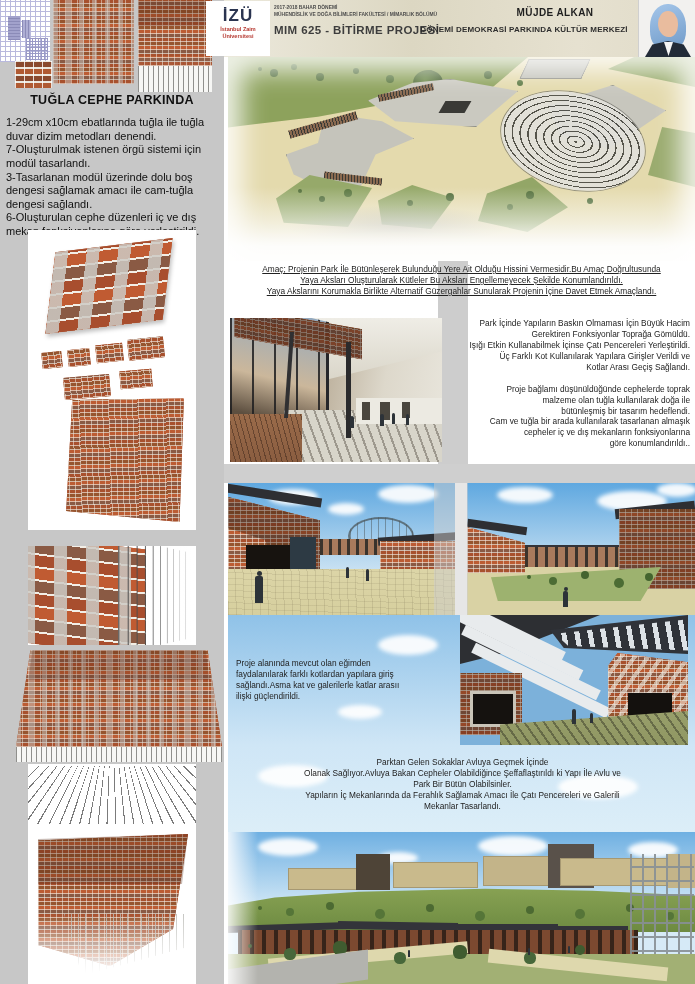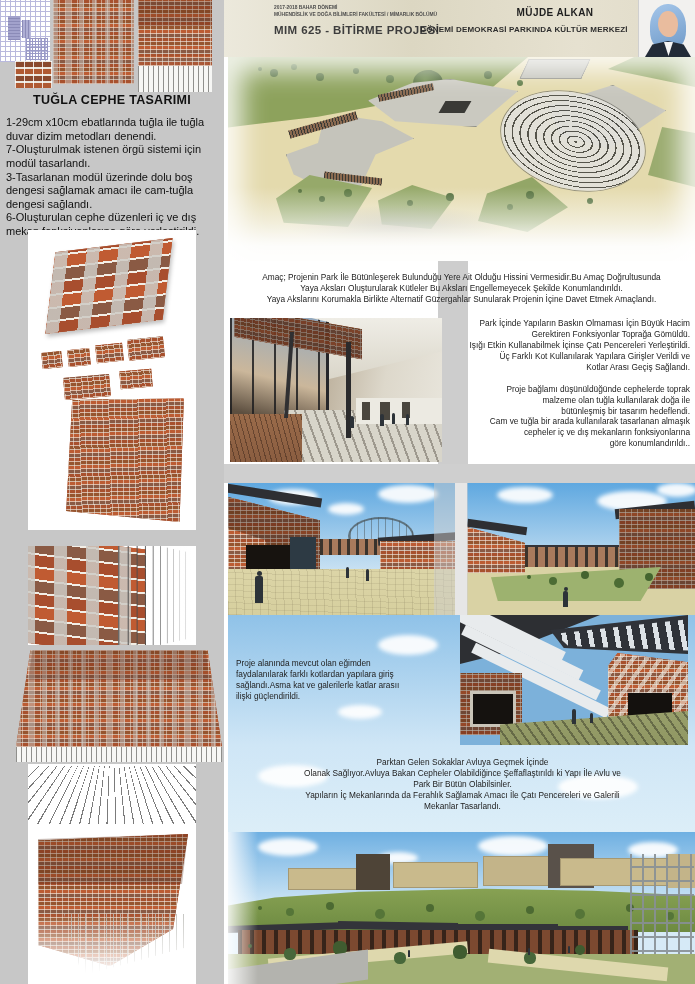--- a/index.html
+++ b/index.html
@@ -43,21 +43,21 @@
     <div class="abs" style="left:8px;top:16px;width:12px;height:24px;background:#a2a2cc;background-image:repeating-linear-gradient(0deg,#8b8bb8 0 1px,transparent 1px 3px);"></div>
     <div class="abs" style="left:22px;top:20px;width:8px;height:18px;background:#aeaed4;background-image:repeating-linear-gradient(90deg,#8b8bb8 0 1px,transparent 1px 3px);"></div>
     <div class="abs" style="left:26px;top:38px;width:22px;height:22px;background-image:repeating-linear-gradient(90deg,#9a9ac6 0 1px,transparent 1px 3px),repeating-linear-gradient(0deg,#9a9ac6 0 1px,transparent 1px 3px);"></div>
     <div class="abs" style="left:15px;top:61px;width:37px;height:27px;background-image:repeating-linear-gradient(90deg,rgba(255,255,255,.8) 0 1px,transparent 1px 9px),repeating-linear-gradient(0deg,#b05a32 0 5px,#ece8de 5px 7px,#8a4a2e 7px 12px,#ece8de 12px 14px);"></div>
     <div class="abs bx2" style="left:53px;top:0;width:81px;height:84px;"></div>
     <div class="abs bx" style="left:138px;top:0;width:74px;height:58px;"></div>
     <div class="abs" style="left:138px;top:0;width:74px;height:26px;background:rgba(90,40,20,.3);"></div>
     <div class="abs vstripes" style="left:138px;top:62px;width:74px;height:30px;"></div>
     <div class="abs bx" style="left:138px;top:56px;width:74px;height:10px;opacity:.95;"></div>
 
-    <div class="abs ctr" style="left:8px;top:93px;width:208px;font-size:12.5px;font-weight:bold;letter-spacing:.3px;color:#111;">TUĞLA CEPHE TASARIMI</div>
+    <div class="abs ctr" style="left:8px;top:93px;width:208px;font-size:12.5px;font-weight:bold;letter-spacing:.3px;color:#111;">TUĞLA CEPHE PARKINDA</div>
     <div class="abs" style="left:6px;top:116px;width:214px;">
       <div class="sidetxt">1-29cm x10cm ebatlarında tuğla ile tuğla duvar dizim metodları denendi.</div>
       <div class="sidetxt">7-Oluşturulmak istenen örgü sistemi için modül tasarlandı.</div>
       <div class="sidetxt">3-Tasarlanan modül üzerinde dolu boş dengesi sağlamak amacı ile cam-tuğla dengesi sağlandı.</div>
       <div class="sidetxt">6-Oluşturulan cephe düzenleri iç ve dış mekan fonksiyonlarına göre yerleştirildi.</div>
     </div>
 
     <div class="abs" style="left:28px;top:230px;width:168px;height:300px;background:#fff;overflow:hidden;">
       <div class="abs bigbx" style="left:22px;top:16px;width:118px;height:80px;transform:rotate(-7deg) skewX(-14deg);box-shadow:2px 3px 4px rgba(0,0,0,.25);"></div>
       <div class="abs bx" style="left:14px;top:122px;width:20px;height:16px;transform:rotate(-6deg);"></div>
@@ -84,20 +84,25 @@
       <div class="abs bx" style="left:10px;top:70px;width:150px;height:132px;clip-path:polygon(0 5%,100% 0,90% 72%,48% 100%,0 84%);"></div>
       <div class="abs" style="left:10px;top:70px;width:150px;height:50px;background:rgba(80,35,18,.3);clip-path:polygon(0 10%,100% 0,96% 100%,0 100%);"></div>
       <div class="abs" style="left:36px;top:150px;width:120px;height:62px;background-image:repeating-linear-gradient(90deg,#b9b9b4 0 1px,transparent 1px 7px);clip-path:polygon(0 0,100% 0,100% 55%,15% 100%);opacity:.8;"></div>
       <div class="abs" style="left:0;top:150px;width:168px;height:70px;background:linear-gradient(180deg,rgba(255,255,255,0),#fff 85%);"></div>
     </div>
   </div>
 
   <div class="abs" style="left:224px;top:0;width:471px;height:984px;background:#ffffff;"></div>
 
   <div class="abs" style="left:224px;top:0;width:471px;height:57px;background:linear-gradient(90deg,#ece9dc,#dcd7c2 40%,#e6e1d0 75%,#e0dbc8);"></div>
+  <div class="abs" style="left:206px;top:1px;width:64px;height:55px;background:#fff;text-align:center;">
+    <div style="margin-top:5px;font-size:17px;font-weight:bold;color:#2a3450;letter-spacing:1px;">İZÜ</div>
+    <div class="pre" style="font-size:5.5px;font-weight:bold;color:#b5372f;line-height:1.25;">İstanbul Zaim
+Üniversitesi</div>
+  </div>
   <div class="abs" style="left:274px;top:5px;font-size:4.9px;font-weight:bold;color:#4c4c4c;">2017-2018 BAHAR DÖNEMİ</div>
   <div class="abs" style="left:274px;top:12px;font-size:4.9px;font-weight:bold;color:#4c4c4c;">MÜHENDİSLİK VE DOĞA BİLİMLERİ FAKÜLTESİ / MİMARLIK BÖLÜMÜ</div>
   <div class="abs" style="left:274px;top:24px;font-size:11.5px;font-weight:bold;color:#3d3d3d;letter-spacing:.4px;">MIM 625 - BİTİRME PROJESİ</div>
   <div class="abs ctr" style="left:470px;top:7px;width:170px;font-size:10px;font-weight:bold;color:#1f1f1f;letter-spacing:.4px;">MÜJDE ALKAN</div>
   <div class="abs ctr" style="left:408px;top:25px;width:232px;font-size:8px;font-weight:bold;color:#2e2e2e;letter-spacing:.2px;">DÖNEMİ DEMOKRASİ PARKINDA KÜLTÜR MERKEZİ</div>
 
   <div class="abs" style="left:638px;top:0;width:57px;height:57px;background:#f2f1ef;overflow:hidden;border-left:1px solid #cfcfcf;">
     <div class="abs" style="left:11px;top:4px;width:36px;height:46px;border-radius:48% 48% 40% 40%;background:linear-gradient(160deg,#a5c6ea,#6f9ac8);"></div>
     <div class="abs" style="left:19px;top:11px;width:20px;height:26px;border-radius:50% 50% 46% 54%;background:#e9bc9e;"></div>
     <div class="abs" style="left:6px;top:41px;width:46px;height:16px;background:#222b38;clip-path:polygon(0 100%,16% 22%,50% 0,84% 22%,100% 100%);"></div>
@@ -124,21 +129,21 @@
     <div class="abs" style="left:420px;top:70px;width:47px;height:60px;background:#9aab6e;clip-path:polygon(30% 0,100% 10%,100% 100%,0 80%);"></div>
     <div class="abs dot" style="left:70px;top:132px;background:#54703c;box-shadow:22px 8px 0 1px #4e6b38,48px 2px 0 2px #5a7740,110px 12px 0 1px #54703c,150px 6px 0 2px #4e6b38,210px 16px 0 1px #5a7740,230px 4px 0 2px #54703c,290px 10px 0 1px #4e6b38;"></div>
     <div class="abs" style="left:60px;top:148px;width:220px;height:44px;background:radial-gradient(ellipse at 50% 50%, rgba(150,150,145,.55), rgba(150,150,145,0) 70%);"></div>
     <div class="abs" style="left:0;top:130px;width:467px;height:74px;background:linear-gradient(180deg,rgba(255,255,255,0),rgba(253,253,252,.95) 80%);"></div>
     <div class="abs" style="left:0;top:0;width:467px;height:204px;box-shadow:inset 0 0 26px 14px rgba(255,255,255,.85);"></div>
   </div>
 
   <div class="abs" style="left:438px;top:261px;width:30px;height:222px;background:#cdcdcd;"></div>
   <div class="abs" style="left:224px;top:464px;width:471px;height:19px;background:#cfcfcf;"></div>
 
-  <div class="abs ctr pre bodytxt" style="left:236px;top:272px;width:451px;">Amaç; Projenin Park İle Bütünleşerek Bulunduğu Yere Ait Olduğu Hissini Vermesidir.Bu Amaç Doğrultusunda
+  <div class="abs ctr pre bodytxt" style="left:236px;top:264px;width:451px;text-decoration:underline;">Amaç; Projenin Park İle Bütünleşerek Bulunduğu Yere Ait Olduğu Hissini Vermesidir.Bu Amaç Doğrultusunda
 Yaya Aksları Oluşturularak Kütleler Bu Aksları Engellemeyecek Şekilde Konumlandırıldı.
 Yaya Akslarını Korumakla Birlikte Alternatif Güzergahlar Sunularak Projenin İçine Davet Etmek Amaçlandı.</div>
 
   <div class="abs" style="left:230px;top:318px;width:212px;height:144px;overflow:hidden;background:linear-gradient(100deg,#7a6a58 0%,#b8ab96 40%,#ddd8cb 70%,#e9e6dd);">
     <div class="abs" style="left:20px;top:0;width:192px;height:64px;background:linear-gradient(180deg,#efede6,#d9d5c8);clip-path:polygon(0 0,100% 0,100% 52%,35% 100%,0 30%);"></div>
     <div class="abs" style="left:0;top:-8px;width:96px;height:140px;transform:skewY(14deg);background-image:repeating-linear-gradient(90deg,rgba(30,30,32,.85) 0 2px,transparent 2px 22px),linear-gradient(180deg,#93a9bf,#cbb79b 50%,#5d4f40 80%);border-right:3px solid #26262a;"></div>
     <div class="abs bx" style="left:4px;top:0;width:128px;height:30px;transform:skewY(10deg);opacity:.9;"></div>
     <div class="abs" style="left:4px;top:0;width:128px;height:30px;transform:skewY(10deg);background:rgba(40,20,12,.45);"></div>
     <div class="abs" style="left:54px;top:92px;width:158px;height:52px;background-image:repeating-linear-gradient(70deg,rgba(70,62,52,.4) 0 2px,transparent 2px 9px),linear-gradient(#d8d5ca,#d8d5ca);"></div>
     <div class="abs" style="left:0;top:96px;width:72px;height:48px;background-image:repeating-linear-gradient(75deg,rgba(50,30,20,.45) 0 1px,transparent 1px 5px),linear-gradient(#9a6b4a,#8a5d40);"></div>

